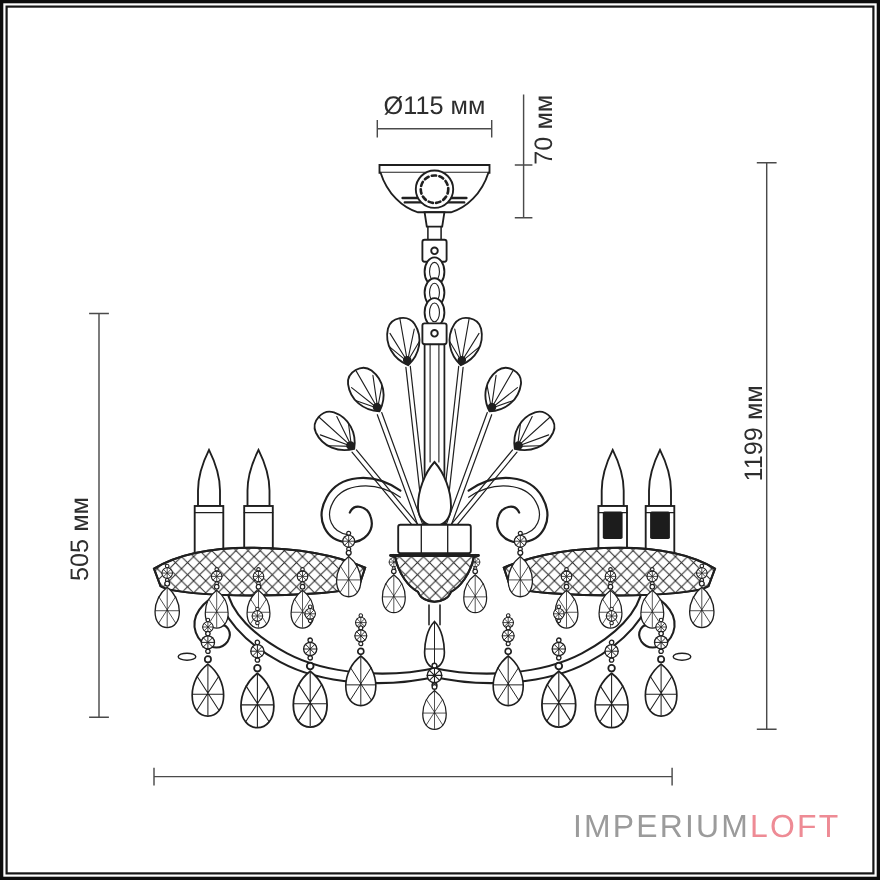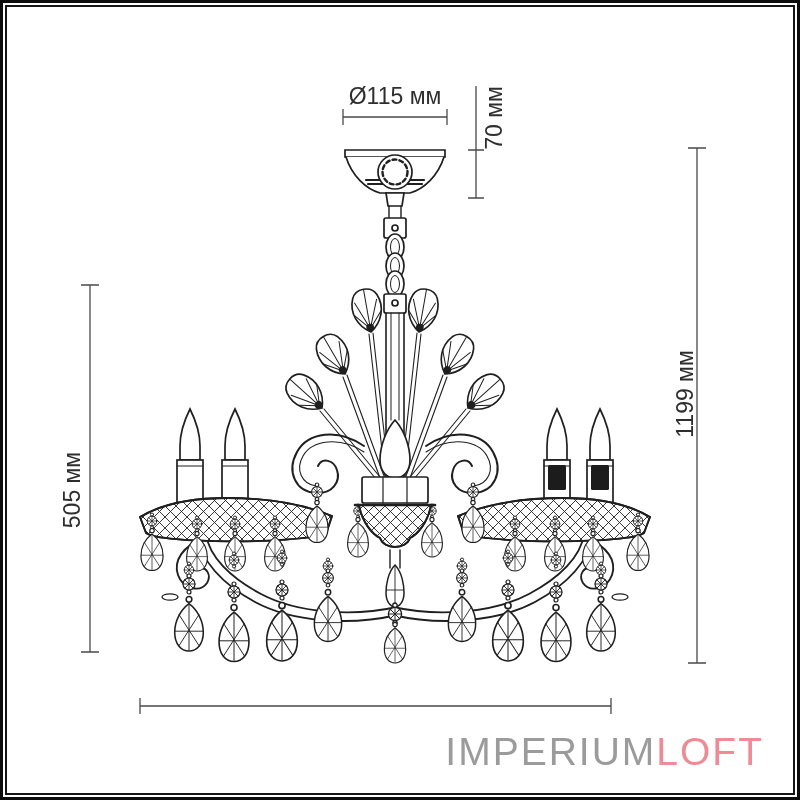--- a/index.html
+++ b/index.html
@@ -10,21 +10,21 @@
   .frame-outer{position:absolute;inset:0;border:3px solid #0d0d0d;pointer-events:none;z-index:30;}
   .frame-inner{position:absolute;inset:5px;border:2px solid #161616;pointer-events:none;z-index:30;}
   #drawing{position:absolute;left:0;top:0;}
   .dim-label{
     position:absolute;font-size:23px;font-weight:500;color:#2e2e2e;
     text-align:center;white-space:nowrap;letter-spacing:0px;line-height:24px;
   }
   .rot{transform:rotate(-90deg);transform-origin:50% 50%;}
   #logo{
     position:absolute;top:736px;right:36px;height:32px;line-height:32px;
-    font-size:39px;font-weight:300;letter-spacing:2px;white-space:nowrap;
+    font-size:29px;font-weight:300;letter-spacing:2px;white-space:nowrap;
   }
   #logo .lg-primary{color:#9b9b9b;}
   #logo .lg-accent{color:#ee8b95;}
 </style>
 </head>
 <body>
 
 <div id="stage">
 
   <svg id="drawing" width="800" height="800" viewBox="0 0 800 800">

